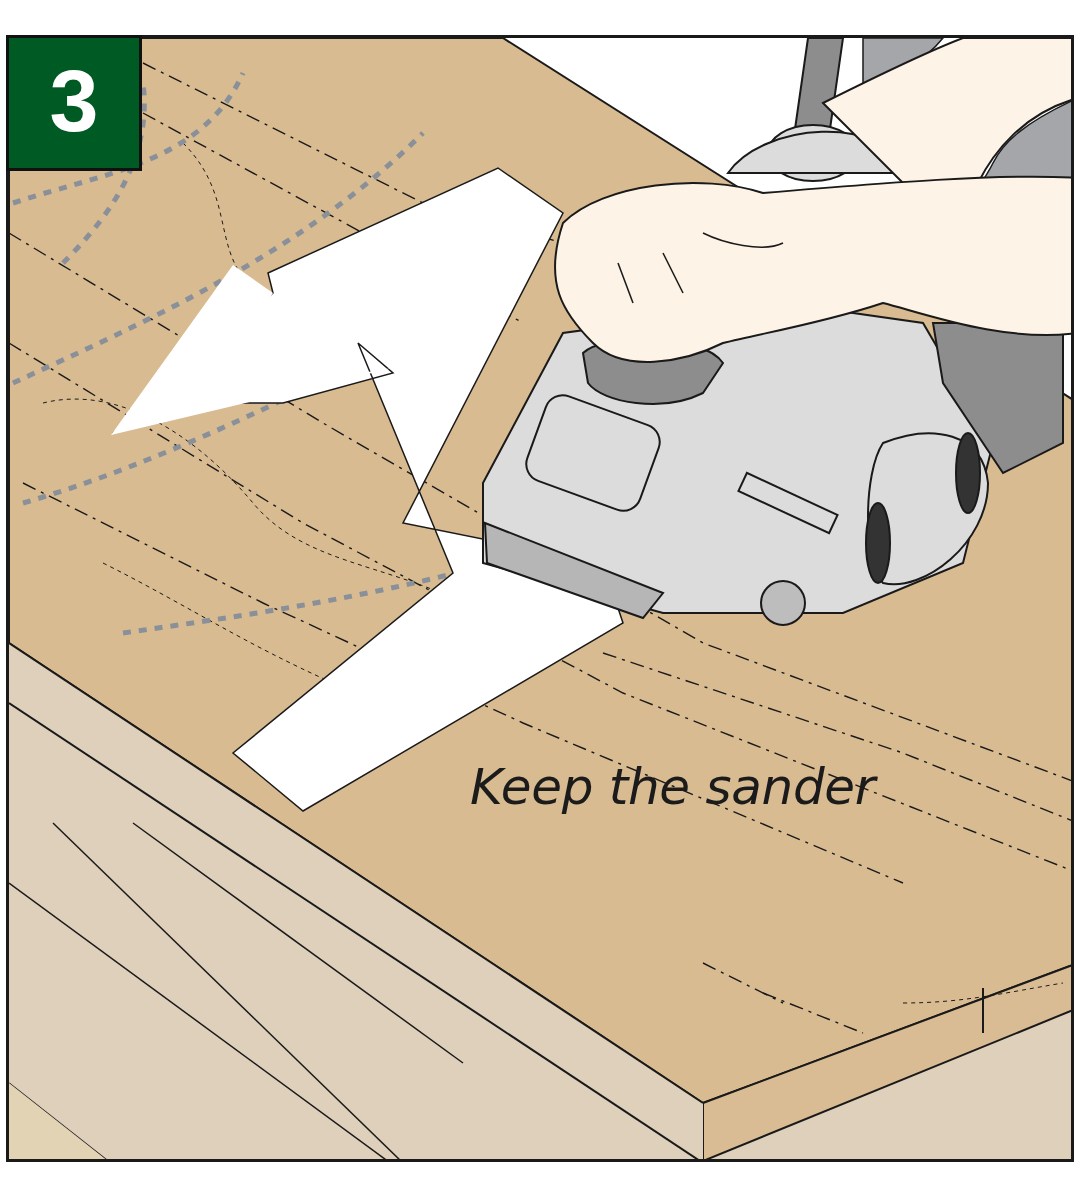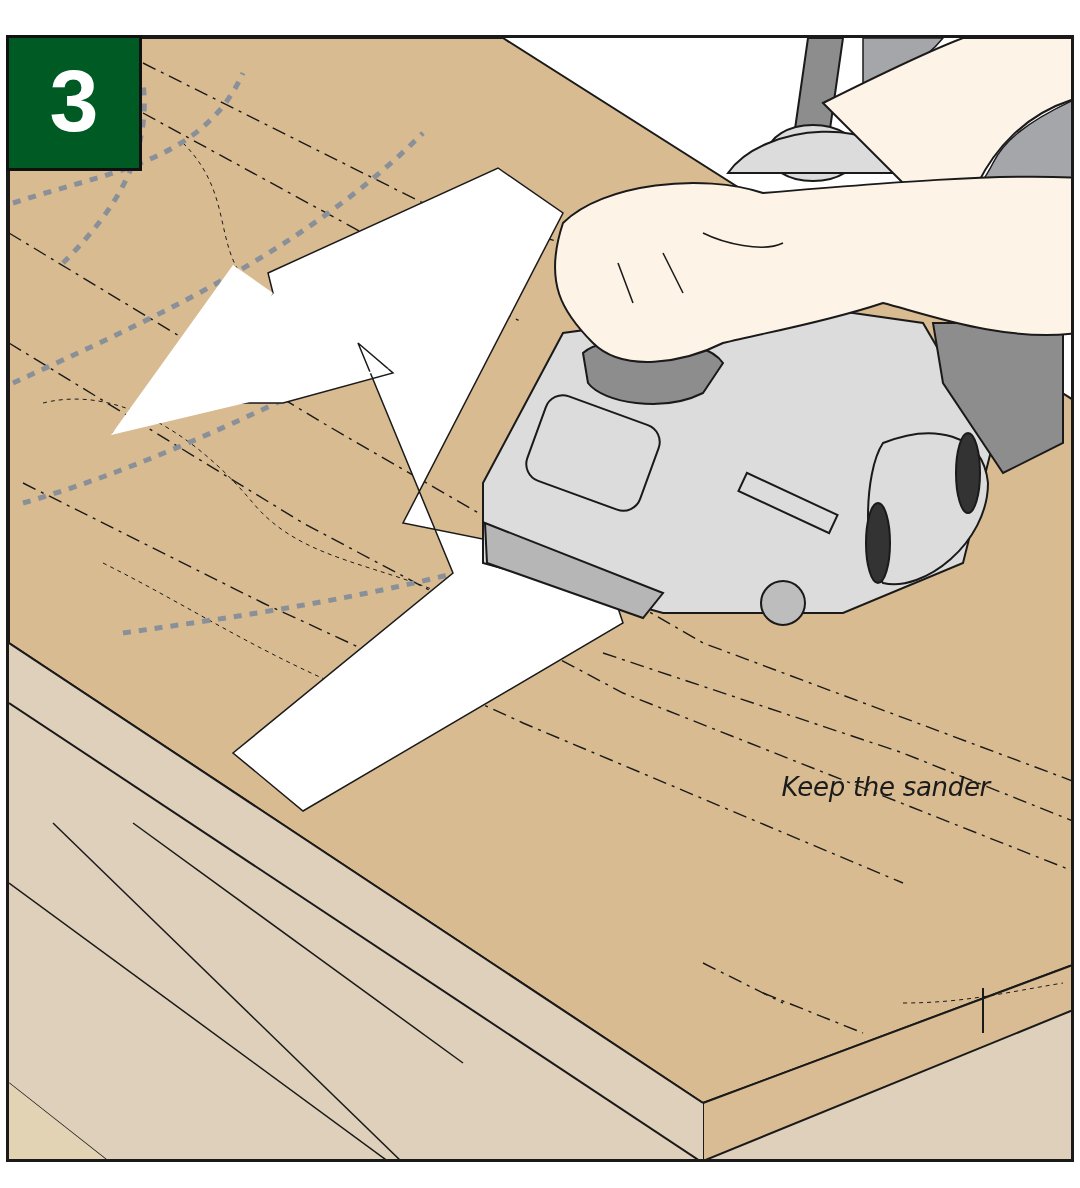--- a/index.html
+++ b/index.html
@@ -1,21 +1,21 @@
 <!DOCTYPE html>
 <html><head>
   <meta charset="utf-8">
   <style>
     html, body { margin:0; padding:0; background:#ffffff; }
     body { width:1080px; height:1188px; position:relative; overflow:hidden; font-family:"DejaVu Sans", sans-serif; }
     #frame { position:absolute; left:6px; top:35px; width:1068px; height:1127px; overflow:hidden; border:3px solid #1a1a1a; box-sizing:border-box; background:#dfd0bb; }
     #scene { position:absolute; left:-6px; top:-35px; }
     #badge { position:absolute; left:6px; top:35px; width:136px; height:136px; background:#005a24; border:3px solid #111; box-sizing:border-box; display:flex; align-items:center; justify-content:center; }
     #badge span { color:#ffffff; font-family:"Liberation Sans", sans-serif; font-weight:bold; font-size:88px; line-height:1; margin-top:-4px; }
-    #caption { position:absolute; left:470px; top:762px; width:520px; text-align:right; font-family:"DejaVu Sans", sans-serif; font-style:italic; font-size:26px; line-height:51px; color:#1b1b1b; letter-spacing:-0.3px; }
+    #caption { position:absolute; left:470px; top:762px; width:520px; text-align:left; font-family:"DejaVu Sans", sans-serif; font-style:italic; font-size:50px; line-height:51px; color:#1b1b1b; letter-spacing:-0.3px; }
     #caption div { white-space:nowrap; }
   </style>
 </head>
 <body>
 
 <div id="frame">
   <svg id="scene" width="1080" height="1188" viewBox="0 0 1080 1188">
 
     <rect x="0" y="0" width="1080" height="1188" fill="#dfd0bb"></rect>
 

